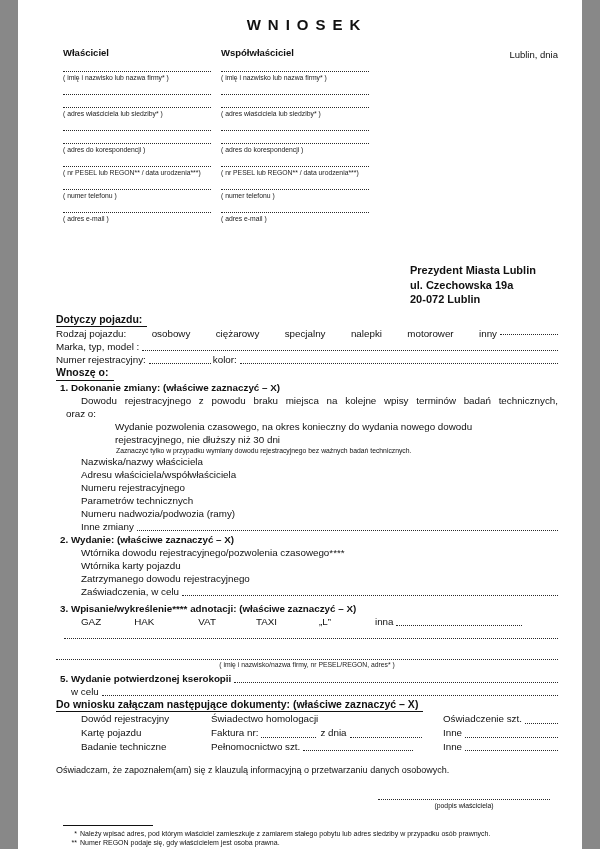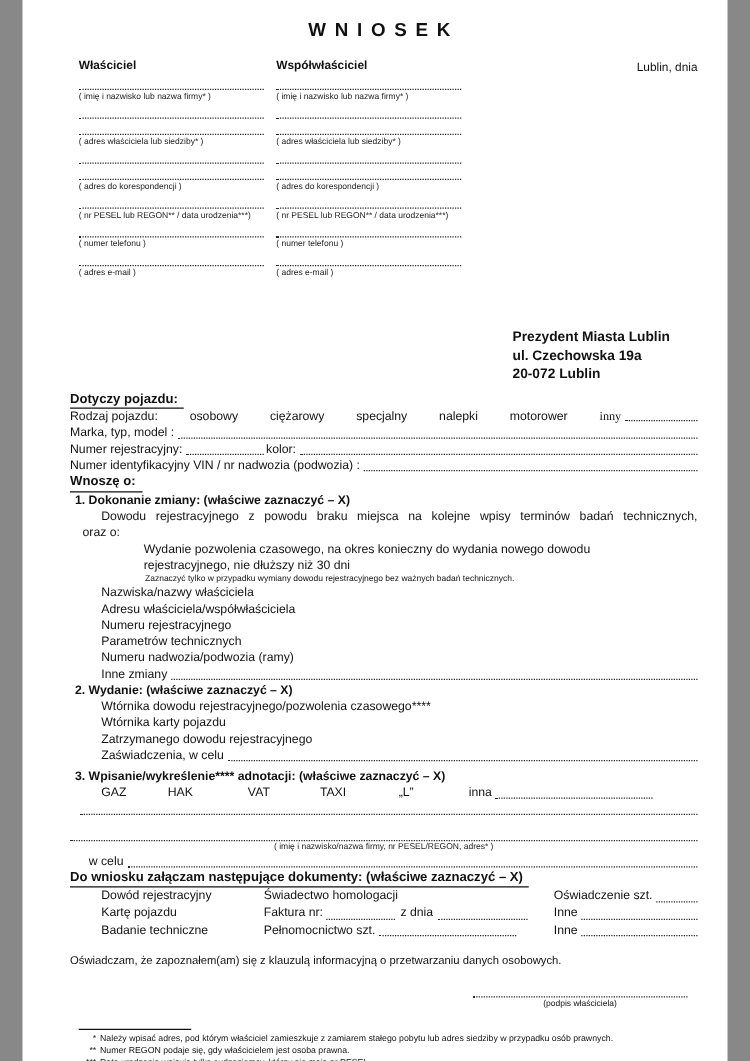--- a/index.html
+++ b/index.html
@@ -27,21 +27,21 @@
   
   .ln { font-size:9.8px; line-height:13px; }
   .b { font-weight:bold; }
   .uhead { font-size:10.5px; font-weight:bold; line-height:13.5px; }
   .uhead > span { display:inline-block; border-bottom:1.2px solid #111; padding-right:5px; }
   .flexrow { display:flex; align-items:flex-end; }
   .dotfill { flex:1 1 auto; border-bottom:1.5px dotted #2a2a2a; height:8px; margin:0 0 2px 3px; }
   .dotfix { flex:0 0 auto; border-bottom:1.5px dotted #2a2a2a; height:8px; margin:0 0 2px 3px; }
 
   .vtypes { display:flex; justify-content:space-between; align-items:flex-end; }
-  .vtypes .inny-wrap { display:flex; align-items:center;font-family:Liberation Serif, serif; }
+  .vtypes .inny-wrap { display:flex; align-items:flex-start; }
   .vtypes .inny-wrap .dotfix { width:58px; }
 
   .justline { margin-left:25px; text-align:justify; text-align-last:justify; }
   .indent10 { margin-left:10px; }
   .indent15 { margin-left:15px; }
   .indent25 { margin-left:25px; }
   .sub { margin-left:59px; }
   .note { margin-left:60px; font-size:6.8px; line-height:9.5px; }
 
   .annot-row { display:flex; align-items:flex-end; margin-left:25px; }
@@ -175,24 +175,20 @@
       </span>
   </div>
   <div class="ln flexrow">
     <span>Marka, typ, model :</span>
     <span class="dotfill"></span>
   </div>
   <div class="ln flexrow">
     <span>Numer rejestracyjny:</span>
     <span class="dotfix" style="width:62px"></span>
     <span style="margin-left:2px">kolor:</span>
-    <span class="dotfill"></span>
-  </div>
-  <div class="ln flexrow">
-    <span>Numer identyfikacyjny VIN / nr nadwozia (podwozia) :</span>
     <span class="dotfill"></span>
   </div>
 
   <div class="uhead"><span>Wnoszę o:</span></div>
 
   <div class="ln b" style="margin-left:4px">1. Dokonanie zmiany: (właściwe zaznaczyć – X)</div>
   <div class="ln justline">Dowodu rejestracyjnego z powodu braku miejsca na kolejne wpisy terminów badań technicznych,</div>
   <div class="ln indent10">oraz o:</div>
   <div class="ln sub">Wydanie pozwolenia czasowego, na okres konieczny do wydania nowego dowodu</div>
   <div class="ln sub">rejestracyjnego, nie dłuższy niż 30 dni</div>
@@ -232,20 +228,24 @@
     <span class="dotfill"></span>
   </div>
 
   <div class="ln flexrow" style="margin-top:3px">
     <span class="dotfill" style="margin-left:8px"></span>
   </div>
   <div style="height:9px"></div>
   <div class="dl"></div>
   <div class="caption-center">( imię i nazwisko/nazwa firmy, nr PESEL/REGON, adres* )</div>
 
+  <div class="ln flexrow" style="margin-top:2px">
+    <span class="b" style="margin-left:4px">5. Wydanie potwierdzonej kserokopii</span>
+    <span class="dotfill"></span>
+  </div>
   <div class="ln flexrow indent15">
     <span>w celu</span>
     <span class="dotfill"></span>
   </div>
 
   <div class="uhead"><span>Do wniosku załączam następujące dokumenty: (właściwe zaznaczyć – X)</span></div>
   <div class="docs">
     <div class="doc-row">
       <span>Dowód rejestracyjny</span>
       <span>Świadectwo homologacji</span>

